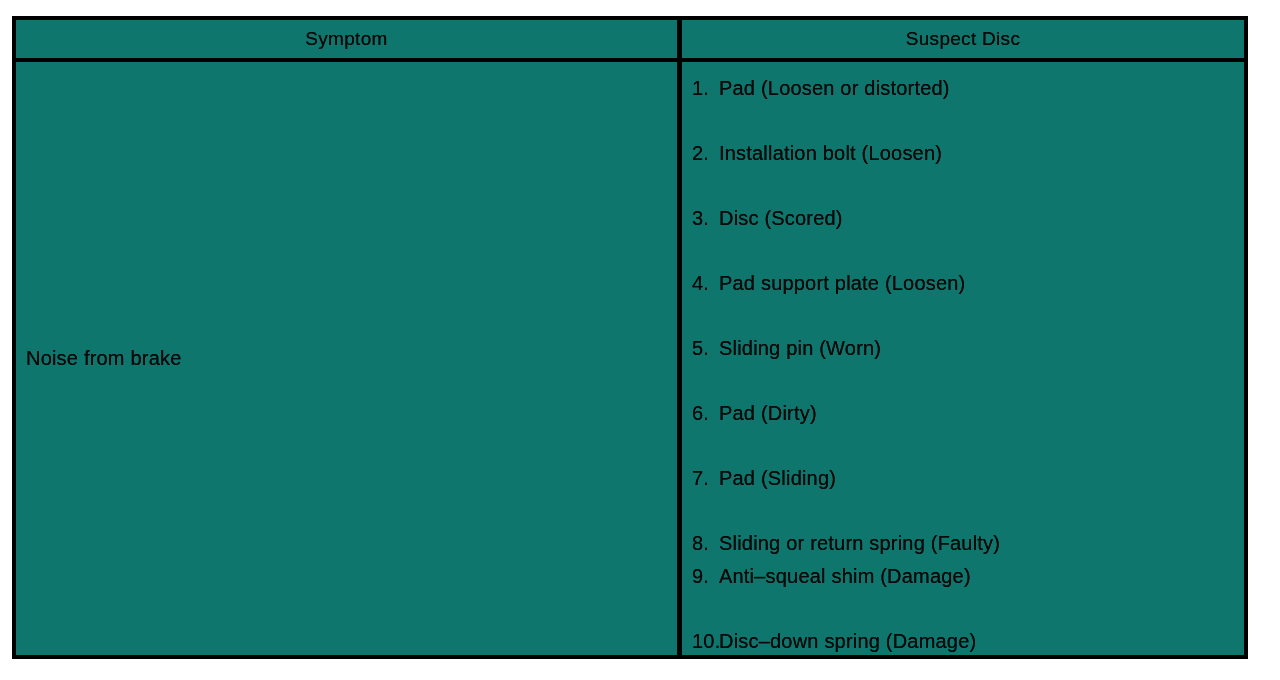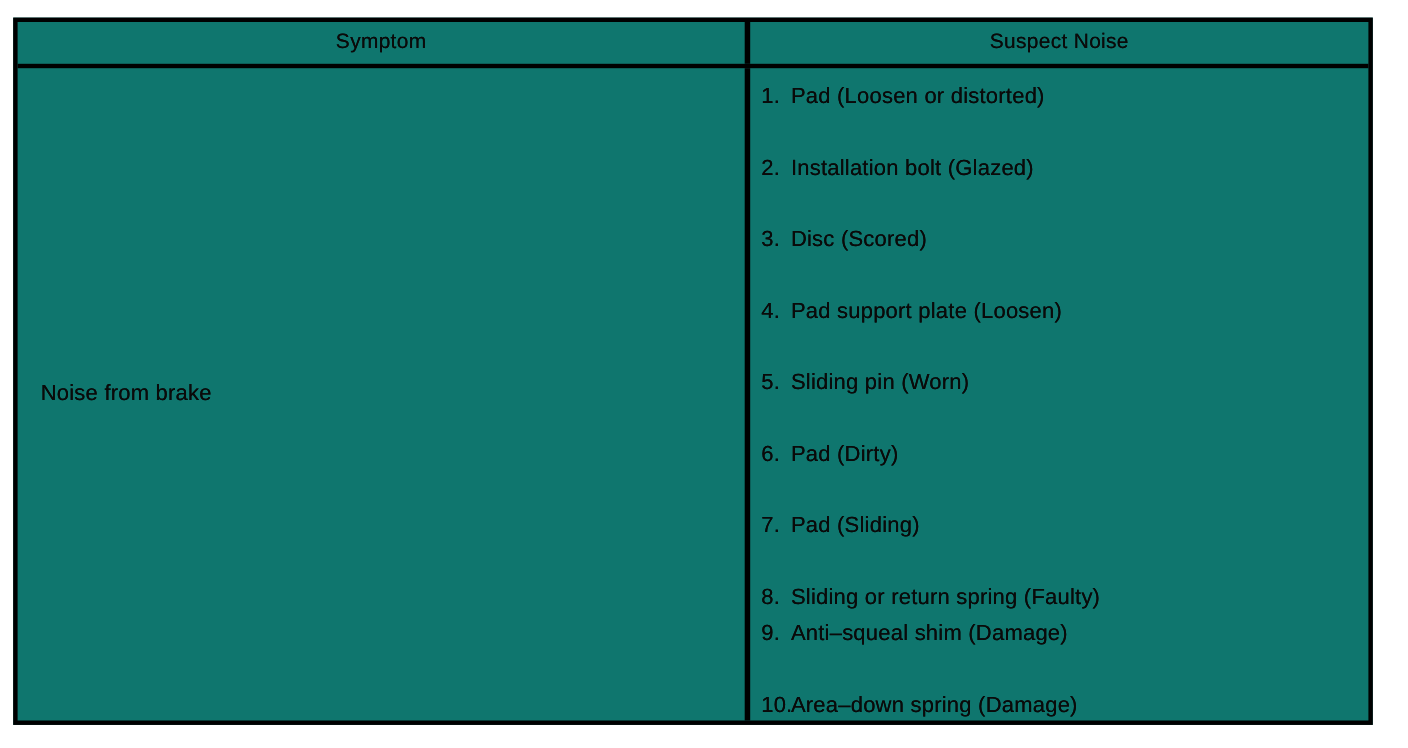--- a/index.html
+++ b/index.html
@@ -50,21 +50,21 @@
     display: flex;
     align-items: center;
     justify-content: center;
     font-size: 19px;
     letter-spacing: 0.3px;
     text-shadow: 0 0 0.6px currentColor;
   }
   .symptom-cell {
     display: flex;
     align-items: center;
-    padding-left: 21px;
+    padding-left: 10px;
     font-size: 20px;
     letter-spacing: 0.2px;
     text-shadow: 0 0 0.6px currentColor;
   }
   .suspect-cell {
     padding-left: 10px;
     font-size: 20px;
     letter-spacing: 0.2px;
     overflow: hidden;
     text-shadow: 0 0 0.6px currentColor;
@@ -85,36 +85,36 @@
     flex: none;
   }
 </style>
 </head>
 <body>
 
 <div class="manual-table">
 
   <div class="t-row t-header">
     <div class="cell-left header-cell">Symptom</div>
-    <div class="cell-right header-cell">Suspect Noise</div>
+    <div class="cell-right header-cell">Suspect Disc</div>
   </div>
 
   <div class="t-row t-body">
     <div class="cell-left symptom-cell">Noise from brake</div>
 
     <div class="cell-right suspect-cell">
 
       <div class="suspect-item">
         <span class="num">1.</span>
         <span class="label">Pad (Loosen or distorted)</span>
       </div>
 
       <div class="suspect-item">
         <span class="num">2.</span>
-        <span class="label">Installation bolt (Glazed)</span>
+        <span class="label">Installation bolt (Loosen)</span>
       </div>
 
       <div class="suspect-item">
         <span class="num">3.</span>
         <span class="label">Disc (Scored)</span>
       </div>
 
       <div class="suspect-item">
         <span class="num">4.</span>
         <span class="label">Pad support plate (Loosen)</span>
@@ -140,19 +140,19 @@
         <span class="label">Sliding or return spring (Faulty)</span>
       </div>
 
       <div class="suspect-item">
         <span class="num">9.</span>
         <span class="label">Anti–squeal shim (Damage)</span>
       </div>
 
       <div class="suspect-item">
         <span class="num">10.</span>
-        <span class="label">Area–down spring (Damage)</span>
+        <span class="label">Disc–down spring (Damage)</span>
       </div>
 
     </div>
   </div>
 
 </div>
 
 </body></html>

